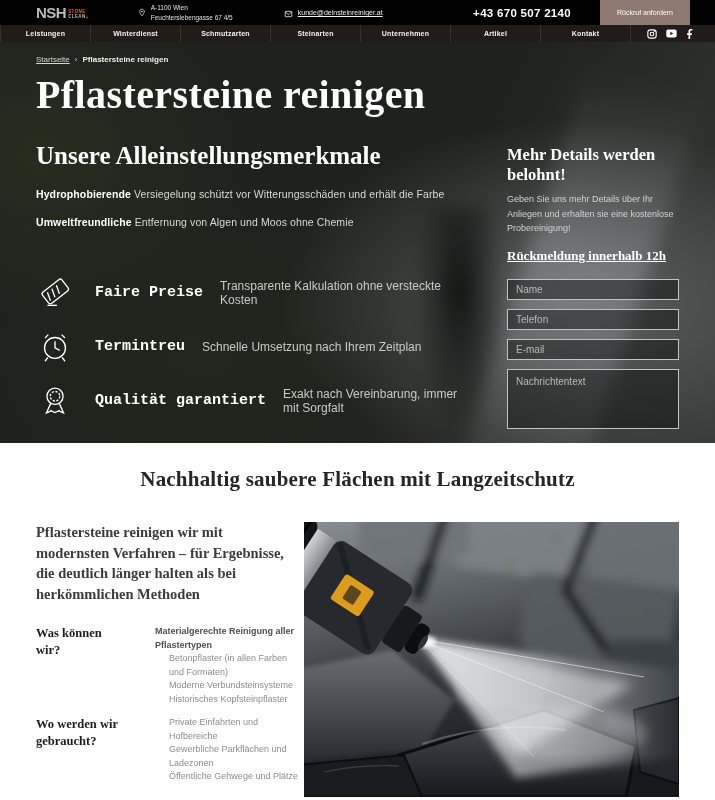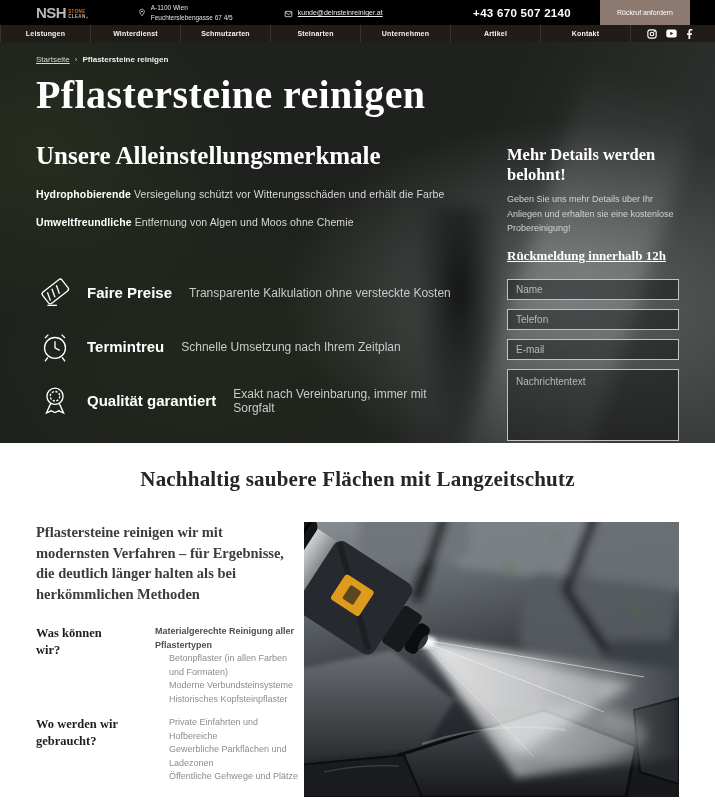--- a/index.html
+++ b/index.html
@@ -61,34 +61,34 @@
   .usp-heading { font-family:"Liberation Serif", serif; font-weight:700; font-size:25px;
     color:#fff; margin-top:14px; }
   .usp-list { margin-top:18px; }
   .usp { font-size:10.5px; color:#d8d8d8; margin-bottom:16px; letter-spacing:0.1px; }
   .usp b { color:#fff; }
 
   .features { margin-top:44px; }
   .feature { display:flex; align-items:center; margin-bottom:12px; min-height:42px; }
   .f-icon { width:38px; height:38px; margin-right:13px; flex:none; display:flex;
     align-items:center; justify-content:center; }
-  .f-title { font-family:Liberation Sans, sans-serif; font-weight:700; font-size:15px;
-    color:#fff; margin-right:17px; white-space:nowrap; }
+  .f-title { font-family:Liberation Mono, monospace; font-weight:700; font-size:15px;
+    color:#fff; margin-right:17px; white-space:nowrap;margin-left:8px; }
   .f-desc { font-size:12px; color:#c9c9c9; }
 
   .form-title { font-family:"Liberation Serif", serif; font-weight:700; font-size:16.5px;
     color:#fff; margin-top:17px; line-height:1.2; }
   .form-sub { font-size:9px; line-height:1.6; color:#d2d2d2; margin-top:8px; }
   .form-note { font-family:"Liberation Serif", serif; font-weight:700; font-size:13px;
     color:#fff; margin-top:12px;text-decoration:underline; }
   .form-fields { margin-top:15px; }
   .field { display:block; width:100%; background:rgba(8,8,8,0.42); border:1px solid #c2c2c2;
     color:#eee; font-size:10px; font-family:inherit; margin-bottom:9px; }
   input.field { height:21px; padding:0 8px; }
-  textarea.field { height:72px; padding:6px 8px; resize:none; }
+  textarea.field { height:60px; padding:6px 8px; resize:none; }
   .field::placeholder { color:#b9b9b9; opacity:1; }
 
   
   .section2 { padding:24px 36px 0; }
   .s2-heading { text-align:center; font-family:"Liberation Serif", serif; font-weight:700;
     font-size:21px; color:#262626; margin-bottom:30px; letter-spacing:0.2px; }
   .s2-cols { display:flex; }
   .s2-left { flex:0 0 268px; width:268px; padding-right:6px; }
   .s2-photo { flex:none; width:375px; height:275px; overflow:hidden; }
 

